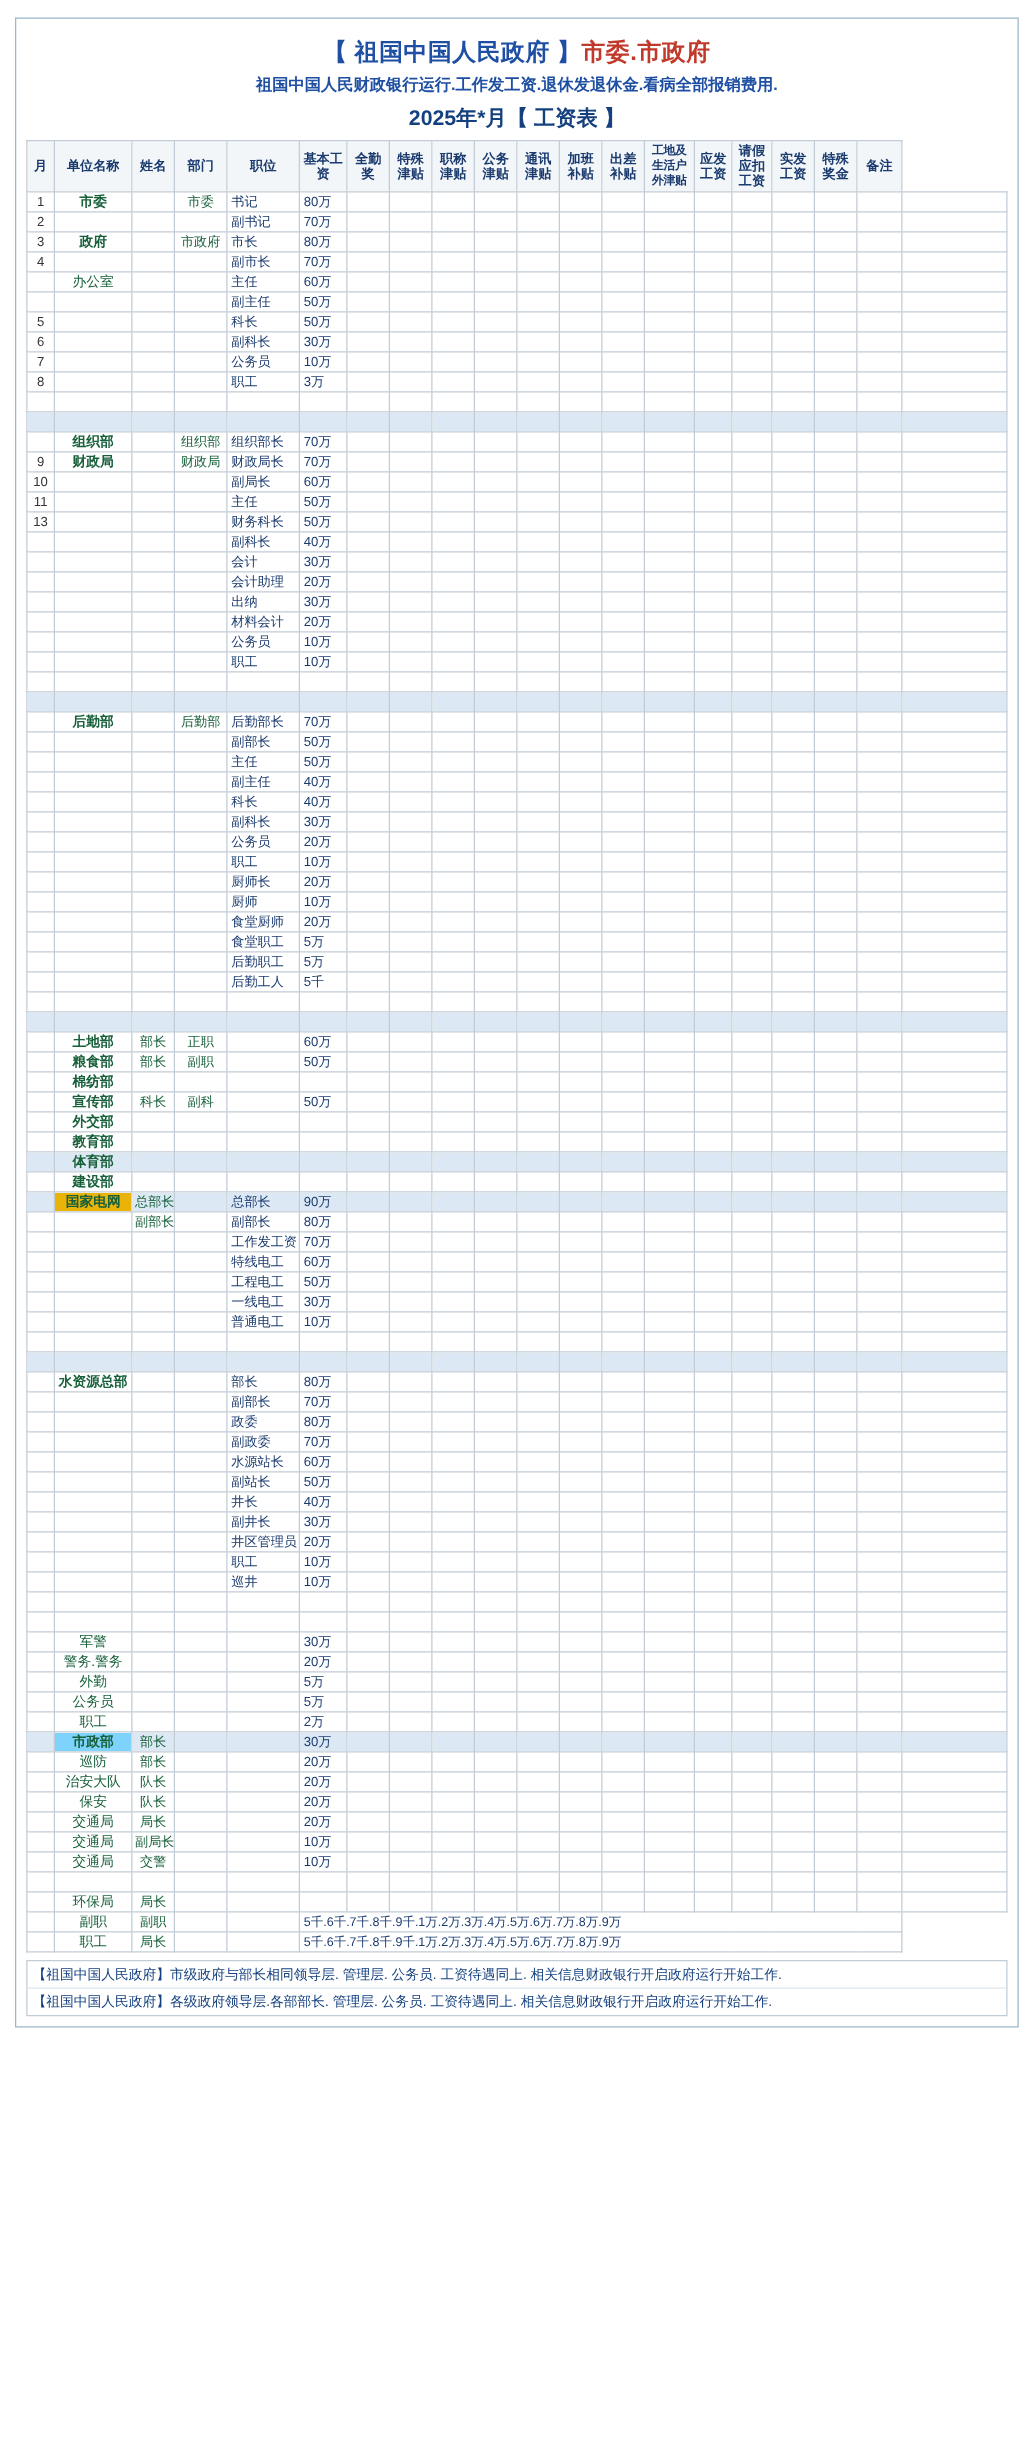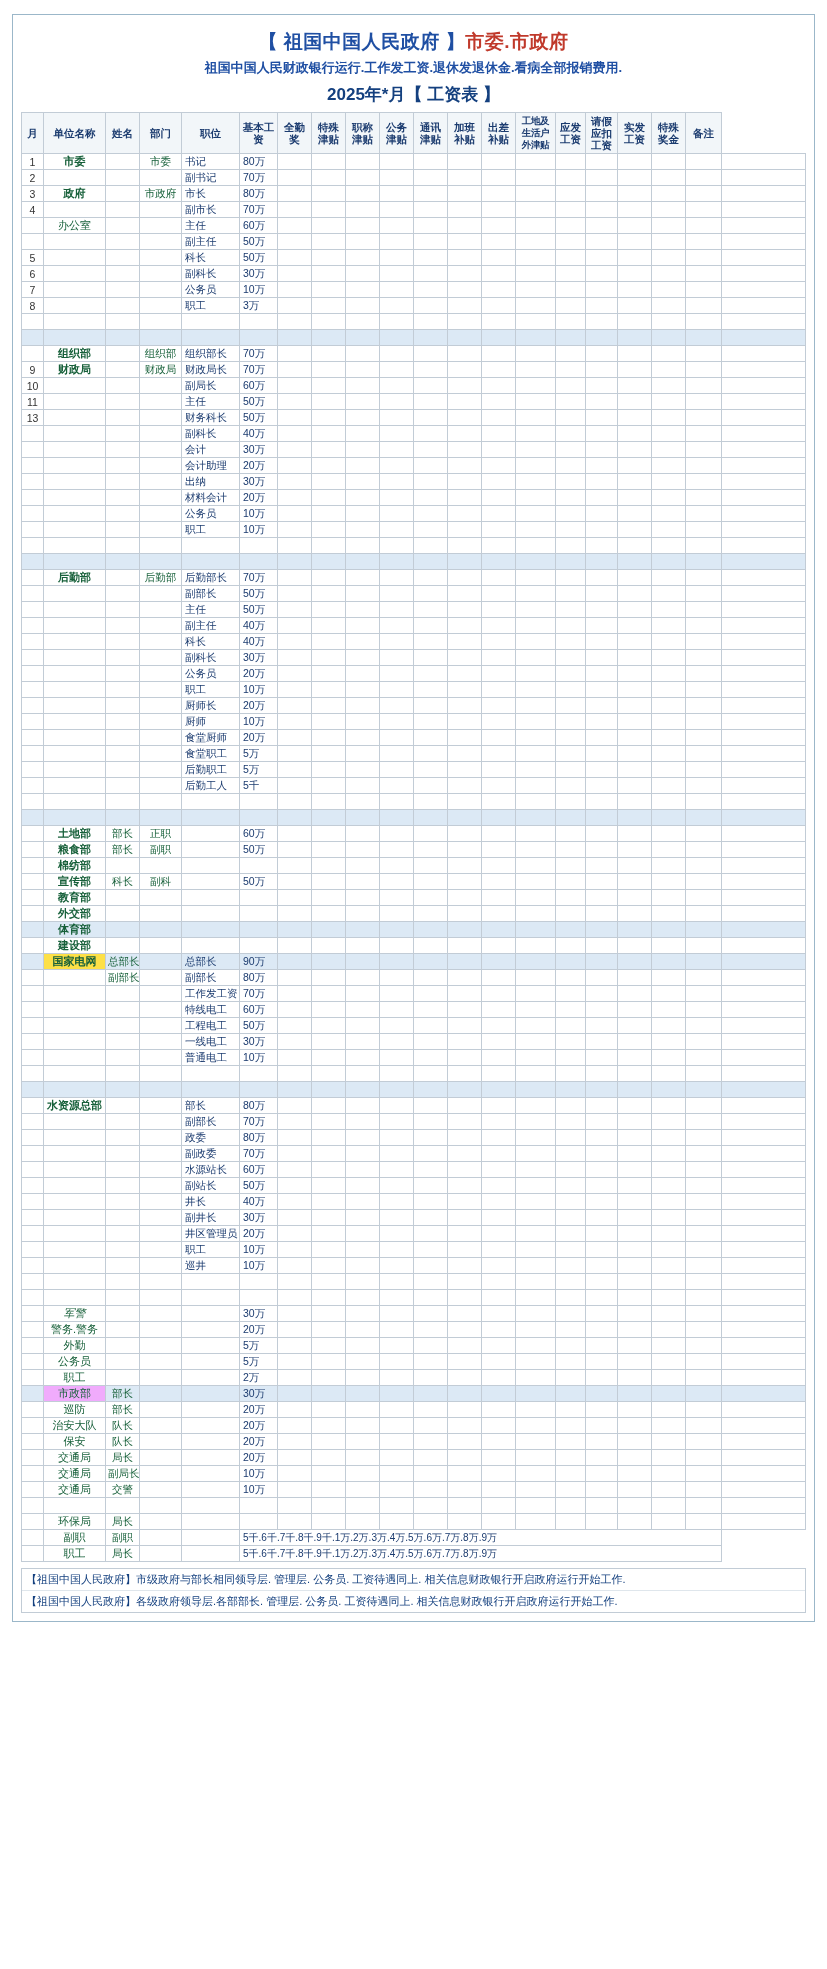--- a/index.html
+++ b/index.html
@@ -1091,43 +1091,43 @@
             <td class="c"></td>
             <td class="c"></td>
             <td class="c"></td>
             <td class="c"></td>
             <td class="c"></td>
             <td class="c"></td>
             <td class="c"></td>
           </tr>
           <tr>
             <td class="num"></td>
+            <td class="unit">外交部</td>
+            <td class="dept"></td>
+            <td class="dept"></td>
+            <td class="pos"></td>
+            <td class="sal"></td>
+            <td class="c"></td>
+            <td class="c"></td>
+            <td class="c"></td>
+            <td class="c"></td>
+            <td class="c"></td>
+            <td class="c"></td>
+            <td class="c"></td>
+            <td class="c"></td>
+            <td class="c"></td>
+            <td class="c"></td>
+            <td class="c"></td>
+            <td class="c"></td>
+            <td class="c"></td>
+            <td class="c"></td>
+          </tr>
+          <tr>
+            <td class="num"></td>
             <td class="unit">教育部</td>
-            <td class="dept"></td>
-            <td class="dept"></td>
-            <td class="pos"></td>
-            <td class="sal"></td>
-            <td class="c"></td>
-            <td class="c"></td>
-            <td class="c"></td>
-            <td class="c"></td>
-            <td class="c"></td>
-            <td class="c"></td>
-            <td class="c"></td>
-            <td class="c"></td>
-            <td class="c"></td>
-            <td class="c"></td>
-            <td class="c"></td>
-            <td class="c"></td>
-            <td class="c"></td>
-            <td class="c"></td>
-          </tr>
-          <tr>
-            <td class="num"></td>
-            <td class="unit">外交部</td>
             <td class="dept"></td>
             <td class="dept"></td>
             <td class="pos"></td>
             <td class="sal"></td>
             <td class="c"></td>
             <td class="c"></td>
             <td class="c"></td>
             <td class="c"></td>
             <td class="c"></td>
             <td class="c"></td>
@@ -1179,21 +1179,21 @@
             <td class="c"></td>
             <td class="c"></td>
             <td class="c"></td>
             <td class="c"></td>
             <td class="c"></td>
             <td class="c"></td>
             <td class="c"></td>
           </tr>
           <tr class="blue">
             <td class="num" style="background: rgb(220, 233, 245);"></td>
-            <td class="unit" style="background: #fde047;">国家电网</td>
+            <td class="unit" style="background: #eab308;">国家电网</td>
             <td class="dept" style="background: rgb(220, 233, 245);">总部长</td>
             <td class="dept" style="background: rgb(220, 233, 245);"></td>
             <td class="pos" style="background: rgb(220, 233, 245);">总部长</td>
             <td class="sal" style="background: rgb(220, 233, 245);">90万</td>
             <td class="c" style="background: rgb(220, 233, 245);"></td>
             <td class="c" style="background: rgb(220, 233, 245);"></td>
             <td class="c" style="background: rgb(220, 233, 245);"></td>
             <td class="c" style="background: rgb(220, 233, 245);"></td>
             <td class="c" style="background: rgb(220, 233, 245);"></td>
             <td class="c" style="background: rgb(220, 233, 245);"></td>
@@ -1663,21 +1663,21 @@
             <td class="c"></td>
             <td class="c"></td>
             <td class="c"></td>
             <td class="c"></td>
             <td class="c"></td>
             <td class="c"></td>
             <td class="c"></td>
           </tr>
           <tr>
             <td class="num"></td>
-            <td class="unit2" style="font-weight: normal; font-style: italic;">军警</td>
+            <td class="unit2" style="font-weight: normal;">军警</td>
             <td class="dept"></td>
             <td class="dept"></td>
             <td class="pos"></td>
             <td class="sal">30万</td>
             <td class="c"></td>
             <td class="c"></td>
             <td class="c"></td>
             <td class="c"></td>
             <td class="c"></td>
             <td class="c"></td>
@@ -1773,21 +1773,21 @@
             <td class="c"></td>
             <td class="c"></td>
             <td class="c"></td>
             <td class="c"></td>
             <td class="c"></td>
             <td class="c"></td>
             <td class="c"></td>
           </tr>
           <tr class="blue">
             <td class="num" style="background: rgb(220, 233, 245);"></td>
-            <td class="unit2" style="background: #f0abfc; font-weight: normal;">市政部</td>
+            <td class="unit2" style="background: #7dd3fc; font-weight: bold;">市政部</td>
             <td class="dept" style="background: rgb(220, 233, 245);">部长</td>
             <td class="dept" style="background: rgb(220, 233, 245);"></td>
             <td class="pos" style="background: rgb(220, 233, 245);"></td>
             <td class="sal" style="background: rgb(220, 233, 245);">30万</td>
             <td class="c" style="background: rgb(220, 233, 245);"></td>
             <td class="c" style="background: rgb(220, 233, 245);"></td>
             <td class="c" style="background: rgb(220, 233, 245);"></td>
             <td class="c" style="background: rgb(220, 233, 245);"></td>
             <td class="c" style="background: rgb(220, 233, 245);"></td>
             <td class="c" style="background: rgb(220, 233, 245);"></td>

